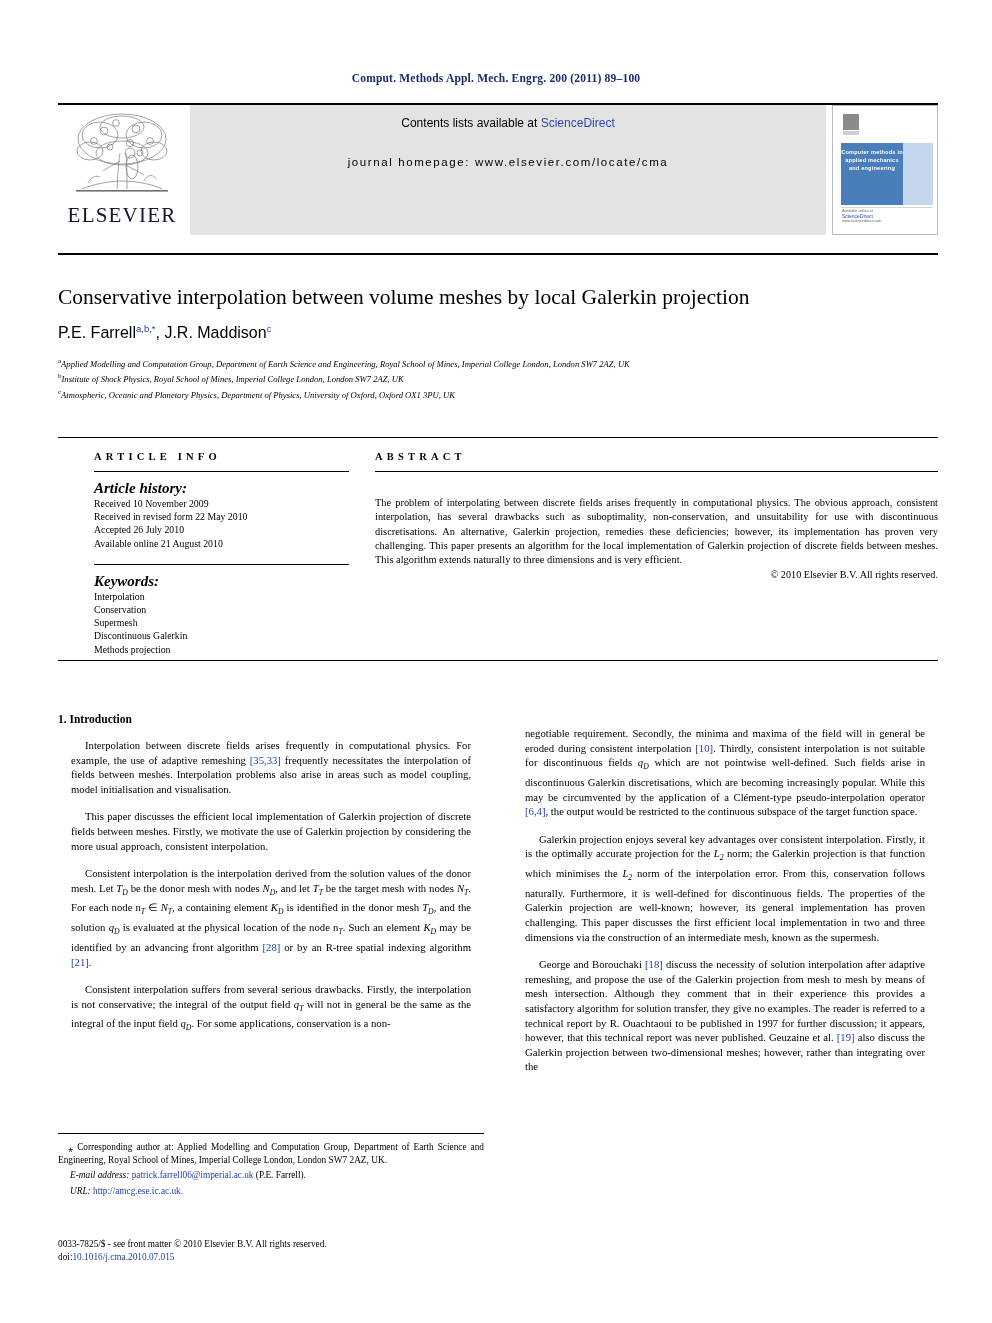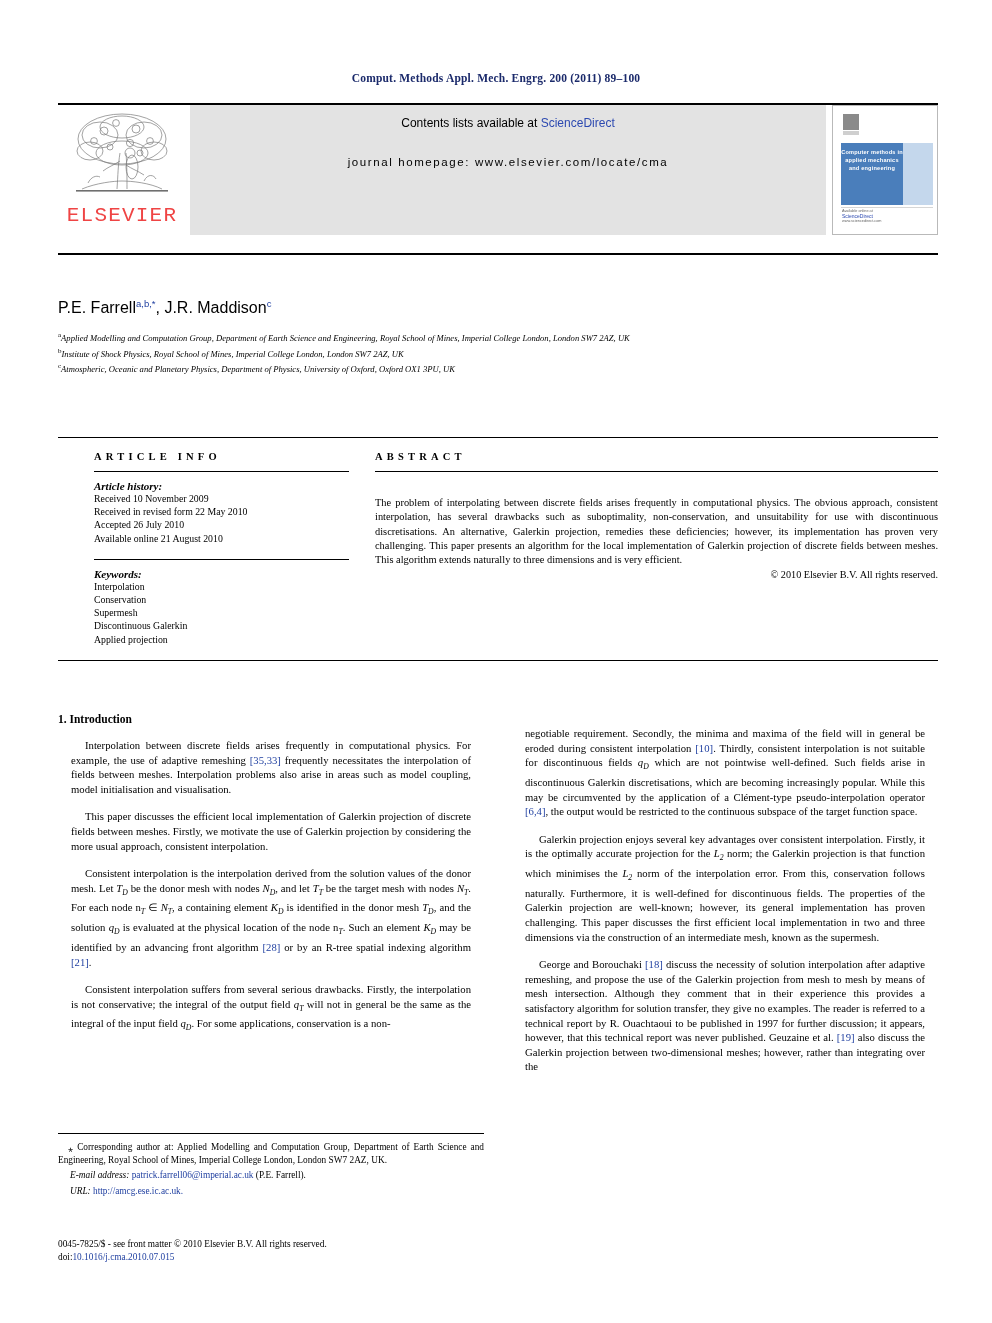--- a/index.html
+++ b/index.html
@@ -52,24 +52,24 @@
     flex: 0 0 128px;
     display: flex;
     flex-direction: column;
     align-items: center;
     justify-content: flex-start;
     padding-top: 4px;
     box-sizing: border-box;
   }
   .tree-svg { display:block; }
   .elsevier-word {
-    font-family: Liberation Mono, monospace;
+    font-family: Liberation Serif, serif;
     font-size: 21px;
     letter-spacing: 1.2px;
-    color: #ef4444;
+    color: #0f172a;
     margin-top: 1px;
     line-height: 1;
   }
   .center-cell {
     flex: 1 1 auto;
     background: #e3e3e3;
     margin-left: 4px;
     margin-right: 6px;
     display: flex;
     flex-direction: column;
@@ -196,21 +196,21 @@
     font-size: 10.5px;
     letter-spacing: 4.2px;
   }
   .hr-thin {
     border: 0; border-top: 1.1px solid #000; margin: 9px 0 8px 0;
   }
   .hr-thin2 {
     border: 0; border-top: 1.1px solid #000; margin: 14px 0 8px 0;
   }
   .lbl-ital {
-    font-style: italic; font-weight: bold; font-size: 11px;
+    font-style: italic; font-weight: bold; font-size: 15px;
     font-family: "Liberation Serif", serif;
   }
   .info-line {
     font-size: 9.8px; line-height: 13.2px;
     font-family: "Liberation Serif", serif;
   }
   .abstract-text {
     font-size: 10.4px;
     line-height: 14.3px;
     text-align: justify;
@@ -355,20 +355,21 @@
         <div class="cover-foot">
           <div>Available online at</div>
           <div class="sd-mini">ScienceDirect</div>
           <div>www.sciencedirect.com</div>
         </div>
       </div>
     </div>
   </div>
 
   <div class="title-block">
+    <h1 class="article-title">Conservative interpolation between volume meshes by local Galerkin projection</h1>
     <div class="authors">
       <span>P.E. Farrell</span><sup>a,b,*</sup>, <span>J.R. Maddison</span><sup>c</sup>
     </div>
     <div class="affils">
       <div><sup>a</sup><span>Applied Modelling and Computation Group, Department of Earth Science and Engineering, Royal School of Mines, Imperial College London, London SW7 2AZ, UK</span></div>
       <div><sup>b</sup><span>Institute of Shock Physics, Royal School of Mines, Imperial College London, London SW7 2AZ, UK</span></div>
       <div><sup>c</sup><span>Atmospheric, Oceanic and Planetary Physics, Department of Physics, University of Oxford, Oxford OX1 3PU, UK</span></div>
     </div>
   </div>
 
@@ -380,21 +381,21 @@
       <div class="info-line">Received 10 November 2009</div>
       <div class="info-line">Received in revised form 22 May 2010</div>
       <div class="info-line">Accepted 26 July 2010</div>
       <div class="info-line">Available online 21 August 2010</div>
       <hr class="hr-thin2">
       <div class="lbl-ital">Keywords:</div>
       <div class="info-line">Interpolation</div>
       <div class="info-line">Conservation</div>
       <div class="info-line">Supermesh</div>
       <div class="info-line">Discontinuous Galerkin</div>
-      <div class="info-line">Applied projection</div>
+      <div class="info-line">Methods projection</div>
     </div>
 
     <div class="col-abs">
       <div class="sec-head">ABSTRACT</div>
       <hr class="hr-thin">
       <div class="abstract-text">The problem of interpolating between discrete fields arises frequently in computational physics. The obvious approach, consistent interpolation, has several drawbacks such as suboptimality, non-conservation, and unsuitability for use with discontinuous discretisations. An alternative, Galerkin projection, remedies these deficiencies; however, its implementation has proven very challenging. This paper presents an algorithm for the local implementation of Galerkin projection of discrete fields between meshes. This algorithm extends naturally to three dimensions and is very efficient.</div>
       <div class="abs-copy">© 2010 Elsevier B.V. All rights reserved.</div>
     </div>
   </div>
 
@@ -419,17 +420,17 @@
     </div>
   </div>
 
   <div class="footnote">
     <p class="fn-text"><span>⁎</span> <span>Corresponding author at: Applied Modelling and Computation Group, Department of Earth Science and Engineering, Royal School of Mines, Imperial College London, London SW7 2AZ, UK.</span></p>
     <p class="fn-sub"><i>E-mail address:</i> <span class="lnk">patrick.farrell06@imperial.ac.uk</span> <span>(P.E. Farrell).</span></p>
     <p class="fn-sub"><i>URL:</i> <span class="lnk">http://amcg.ese.ic.ac.uk.</span></p>
   </div>
 
   <div class="pagefoot">
-    <div>0045-7825/$ - see front matter © 2010 Elsevier B.V. All rights reserved.</div>
+    <div>0033-7825/$ - see front matter © 2010 Elsevier B.V. All rights reserved.</div>
     <div><span>doi:</span><span class="lnk">10.1016/j.cma.2010.07.015</span></div>
   </div>
 
 </div>
 
 </body></html>

